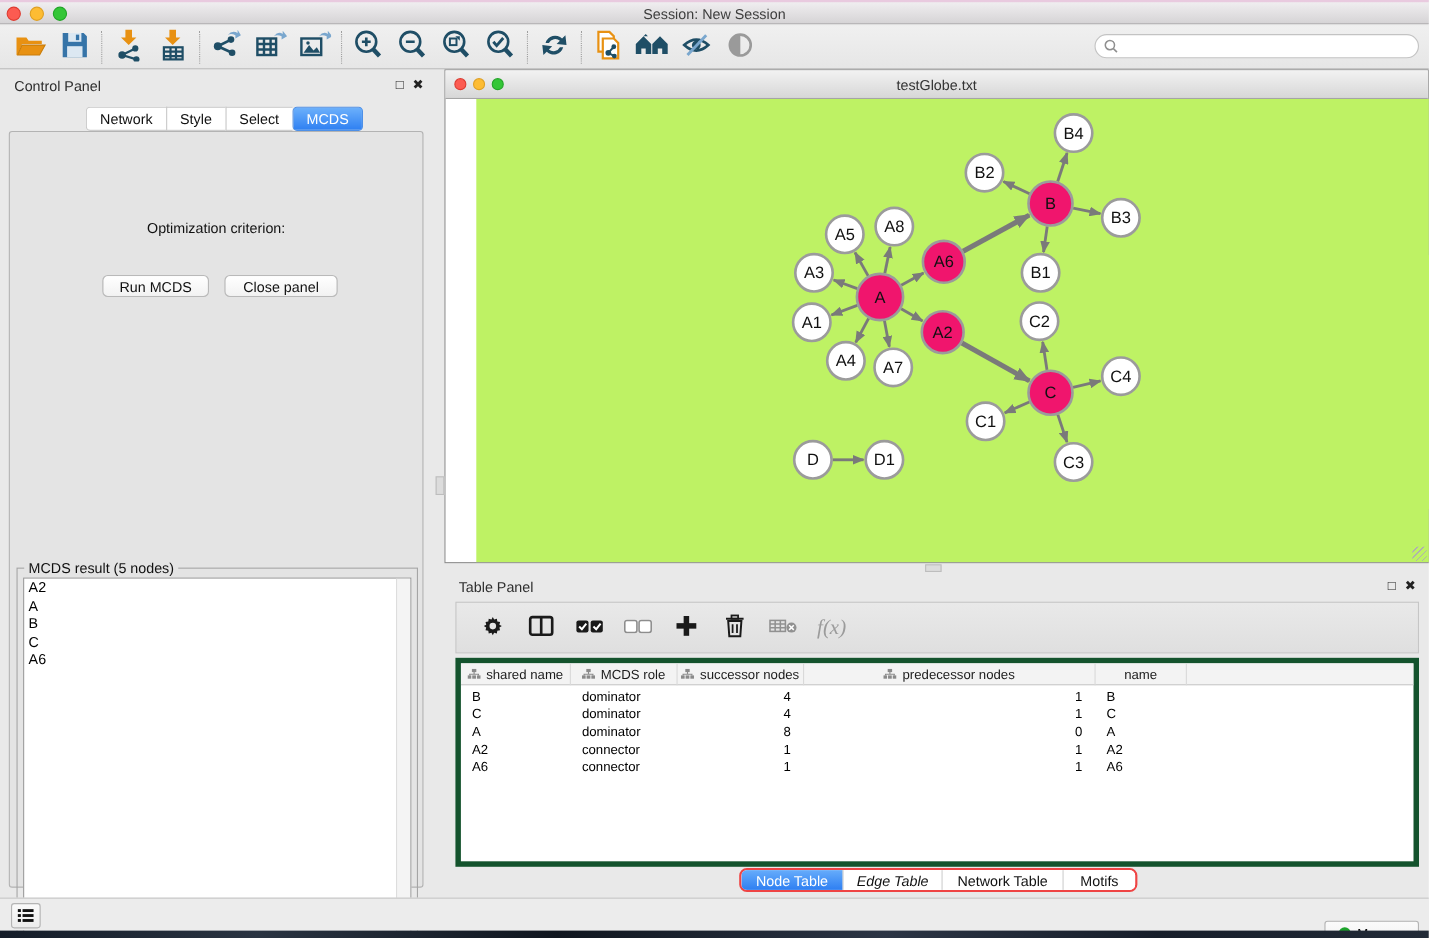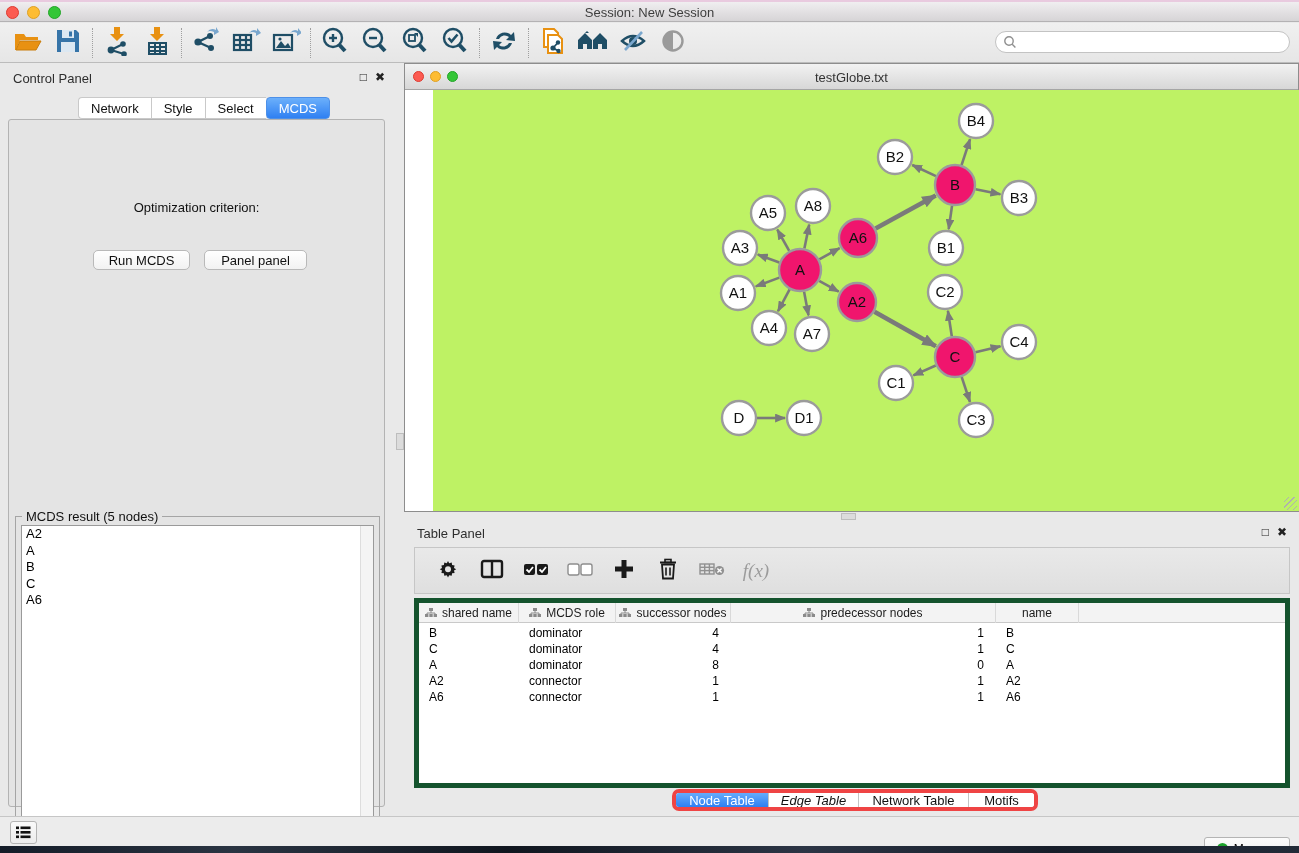--- a/index.html
+++ b/index.html
@@ -107,21 +107,21 @@
   #node-table { position:absolute; left:10px; top:80px; width:876px; height:190px;
     background:#fff; border:5px solid #14532d; overflow:hidden; }
   #nt-header { position:absolute; left:0; top:0; width:100%; height:20px;
     background:#f3f3f3; border-bottom:1px solid #c9c9c9; }
   .nt-hcell { position:absolute; top:0; height:20px; display:flex; align-items:center;
     justify-content:center; font-size:12px; color:#1c1c1c; border-right:1px solid #d9d9d9;
     gap:5px; cursor:pointer; }
   .nt-row { position:absolute; left:0; width:100%; height:16px; }
   .nt-cell { position:absolute; font-size:12px; color:#000; top:1px; white-space:nowrap; }
   #tp-tabs { position:absolute; left:268px; top:271px; height:22px; display:flex;
-    border:4px solid #ef4444; border-radius:7px; overflow:hidden; background:#fff; }
+    border:2px solid #ef4444; border-radius:7px; overflow:hidden; background:#fff; }
   .tp-tab { height:100%; display:flex; align-items:center; justify-content:center;
     font-size:13px; color:#111; background:#fff; border-right:1px solid #c4c4c4;
     cursor:pointer; }
   .tp-tab:last-child { border-right:none; }
   .tp-tab.selected { background:linear-gradient(#66acfb,#2e7ff2); color:#fff; }
 
   
   #status-bar { position:absolute; left:0; top:816px; width:1299px; height:30px;
     background:#ececec; border-top:1px solid #c6c6c6; }
   #list-btn { position:absolute; left:10px; top:4px; width:27px; height:23px;
@@ -310,21 +310,21 @@
     </div>
     <div id="cp-tabs">
         <div class="cp-tab">Network</div>
         <div class="cp-tab">Style</div>
         <div class="cp-tab">Select</div>
         <div class="cp-tab selected">MCDS</div>
       </div>
     <div id="cp-body">
       <div id="opt-label">Optimization criterion:</div>
       <button class="mac-btn" id="run-btn">Run MCDS</button>
-      <button class="mac-btn" id="close-btn">Panel panel</button>
+      <button class="mac-btn" id="close-btn">Close panel</button>
       <div id="mcds-fieldset">
         <span id="mcds-legend">MCDS result (5 nodes)</span>
         <div id="mcds-list">
           <div id="mcds-items">
               <div class="mcds-item">A2</div>
               <div class="mcds-item">A</div>
               <div class="mcds-item">B</div>
               <div class="mcds-item">C</div>
               <div class="mcds-item">A6</div>
             </div>

